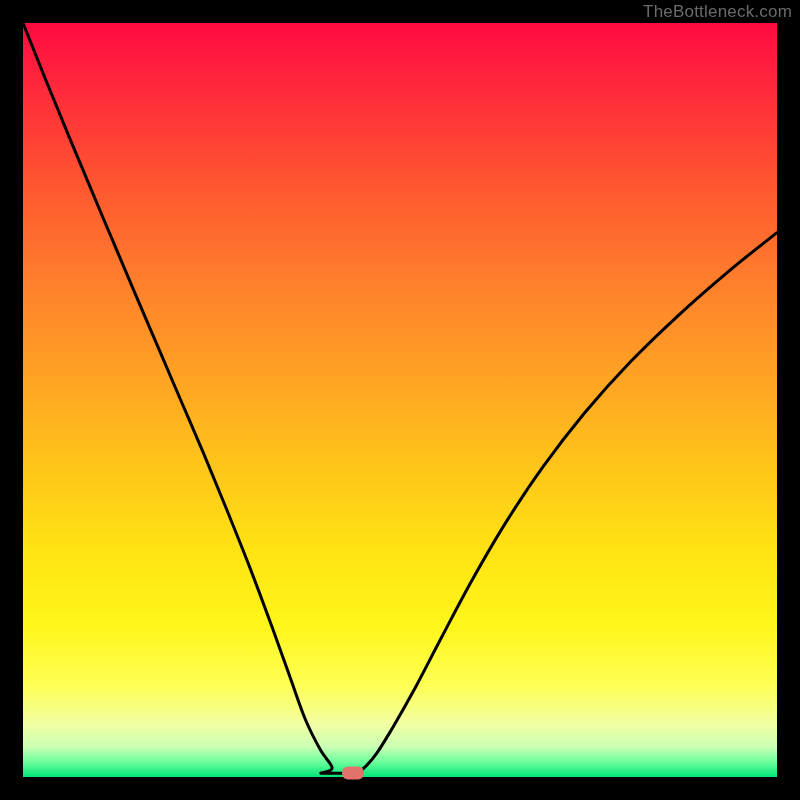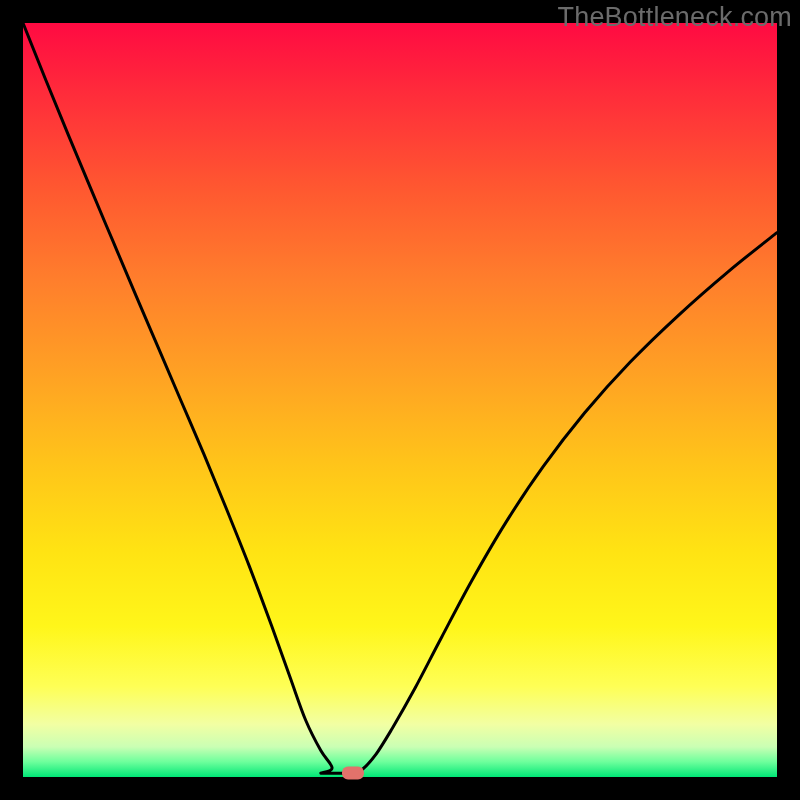--- a/index.html
+++ b/index.html
@@ -55,21 +55,21 @@
     height: 13px;
     border-radius: 6px;
     background: #e2726b;
     transform: translate(-50%, -50%);
   }
   .watermark {
     position: absolute;
     top: 2px;
     right: 8px;
     color: #6b6b6b;
-    font-size: 27px;
+    font-size: 17px;
     font-weight: 500;
     letter-spacing: 0.2px;
   }
 </style>
 </head>
 <body>
 
 <div class="stage">
   <div class="plot-area">
 

